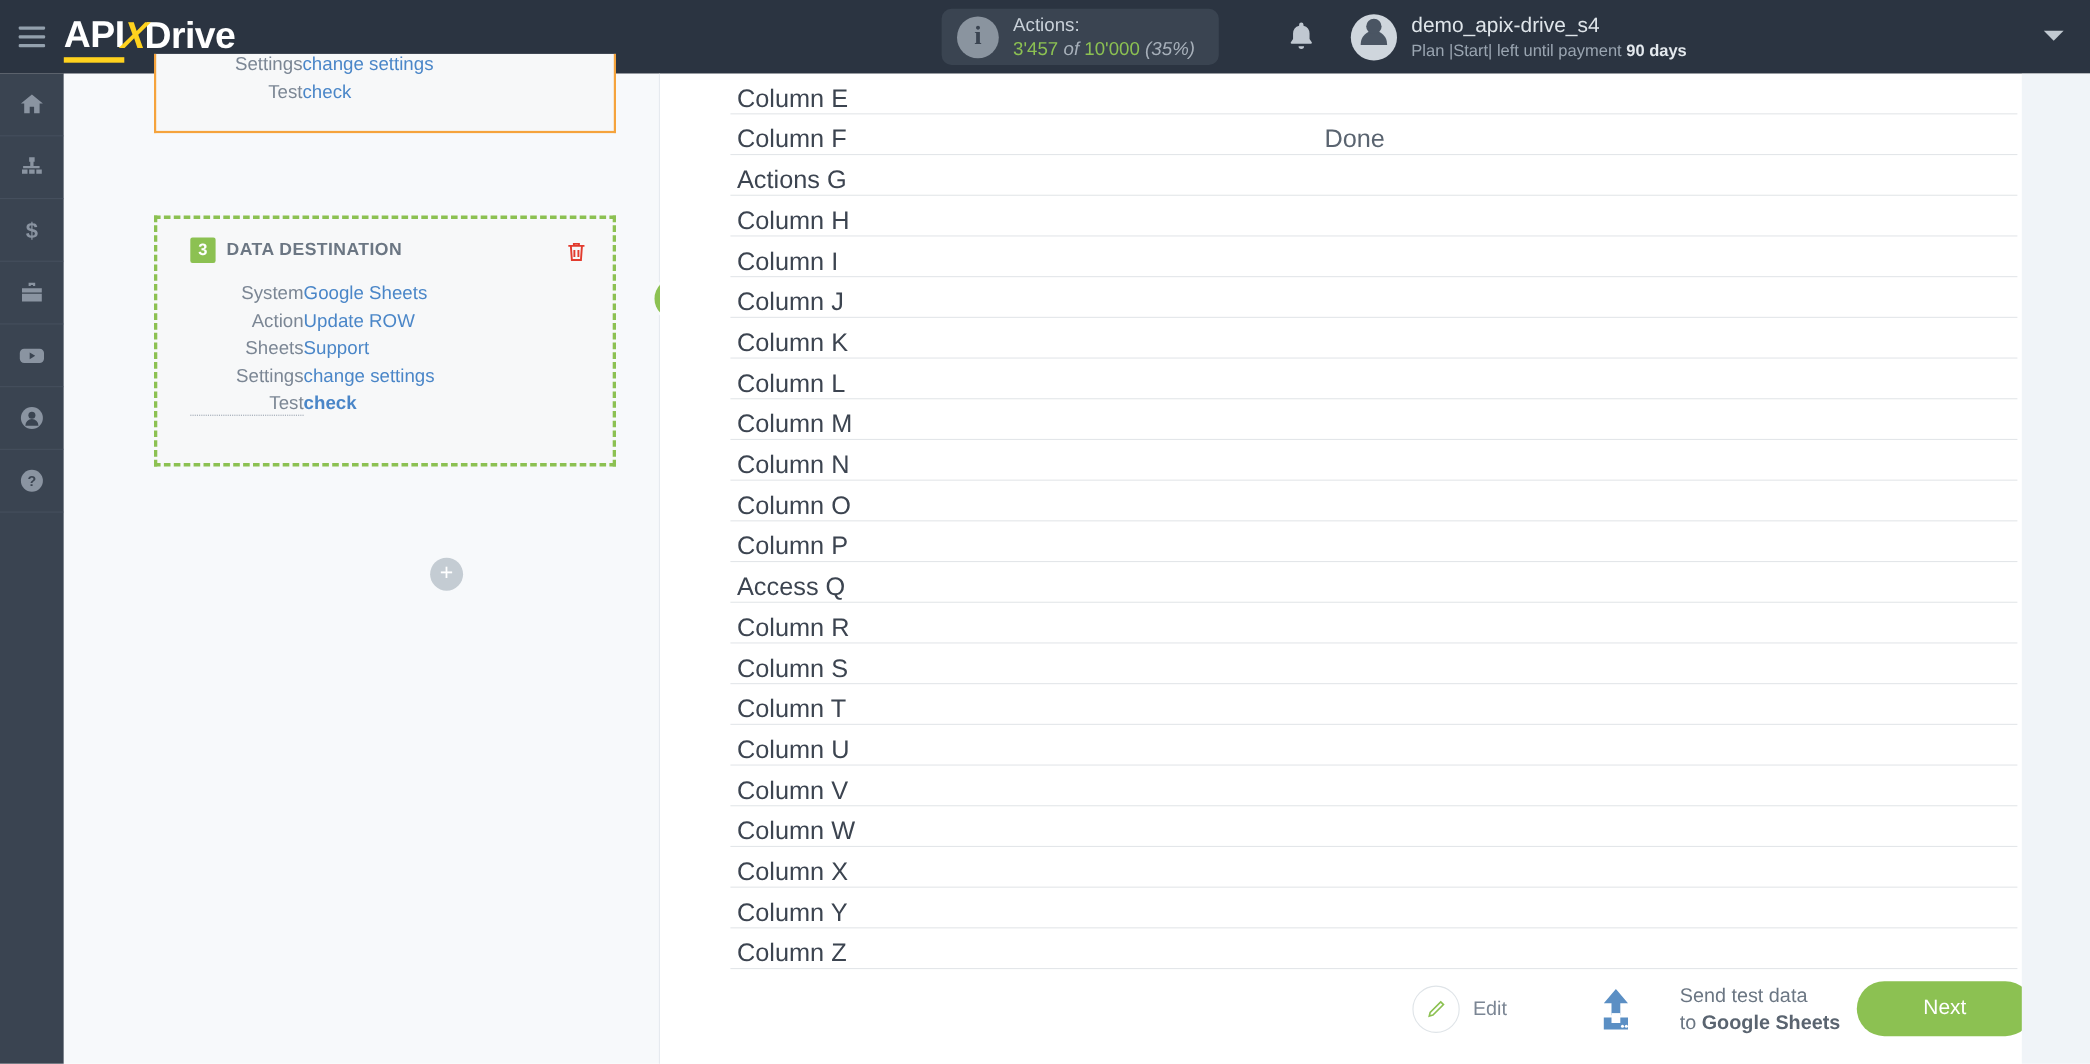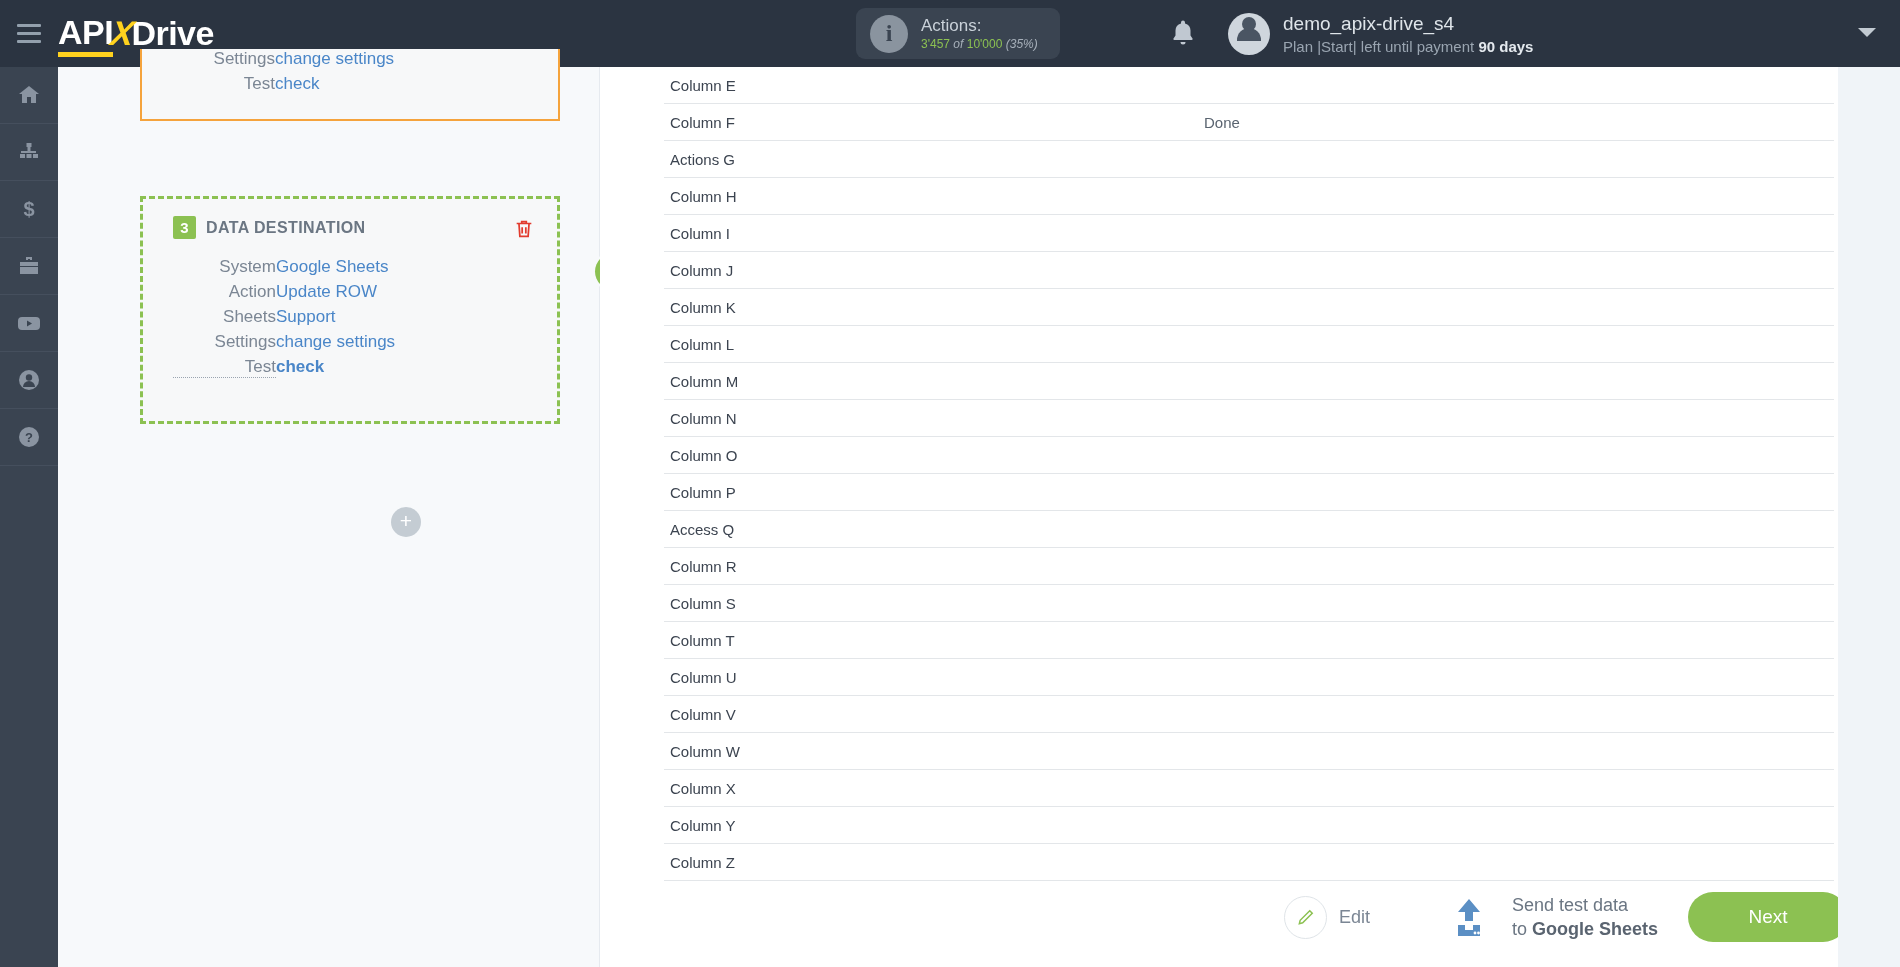--- a/index.html
+++ b/index.html
@@ -39,21 +39,21 @@
     display: flex; align-items: center; gap: 13px;
   }
   .info-circle {
     width: 38px; height: 38px; border-radius: 50%;
     background: #8a949f; color: #3a4451;
     display: flex; align-items: center; justify-content: center;
     font-size: 24px; font-weight: bold; font-family: "Liberation Serif", serif;
   }
   .actions-text { line-height: 1.25; }
   .actions-label { font-size: 17px; color: #c9d1d9; }
-  .actions-value { font-size: 12px; }
+  .actions-value { font-size: 17px; }
   .actions-value .used { color: #8cc152; }
   .actions-value .of { color: #a7b0ba; font-style: italic; }
   .actions-value .total { color: #8cc152; }
   .actions-value .pct { color: #a7b0ba; font-style: italic; }
 
   .bell { position: absolute; left: 1168px; top: 17px; cursor: pointer; }
 
   .user-block { position: absolute; left: 1228px; top: 12px; display: flex; align-items: center; gap: 13px; }
   .avatar {
     width: 42px; height: 42px; border-radius: 50%;
@@ -135,39 +135,39 @@
   .plus-btn.p1 { top: 152px; }
   .plus-btn.p2 { top: 440px; }
 
   
   .content {
     position: absolute; left: 600px; top: 67px;
     width: 1300px; height: 900px; background: #ffffff;
   }
   .table-wrap { position: absolute; left: 64px; top: 0; width: 1170px; }
   .trow {
-    display: flex; align-items: center; height: 37px;
+    display: flex; align-items: flex-end; height: 37px;
     border-bottom: 1px solid #e3e6e9;
-    font-size: 15px; color: #3c4450;
+    font-size: 23px; color: #3c4450;
   }
   .trow .cname { width: 540px; padding-left: 6px; }
   .trow .cval { color: #5a6470; }
 
   .footer {
     position: absolute; left: 16px; bottom: 0; height: 100px; width: 1300px;
     display: flex; align-items: center;
   }
   .edit-btn { position: absolute; left: 668px; display: flex; align-items: center; gap: 12px; cursor: pointer; }
   .edit-circle {
     width: 43px; height: 43px; border-radius: 50%; border: 1px solid #dfe4e8;
     display: flex; align-items: center; justify-content: center; background: #fff;
   }
   .edit-label { font-size: 18px; color: #7b8694; }
 
-  .send-block { position: absolute; left: 830px; display: flex; align-items: center; gap: 20px; cursor: pointer; }
+  .send-block { position: absolute; left: 830px; display: flex; align-items: center; gap: 35px; cursor: pointer; }
   .send-text { font-size: 18px; color: #6b7683; line-height: 1.35; }
   .send-text b { color: #5a6470; }
 
   .next-btn {
     position: absolute; right: 68px;
     width: 160px; height: 50px; border-radius: 25px;
     background: #8cc152; color: #fff; border: none;
     font-size: 19px; font-family: "Liberation Sans", sans-serif;
     cursor: pointer;
   }

